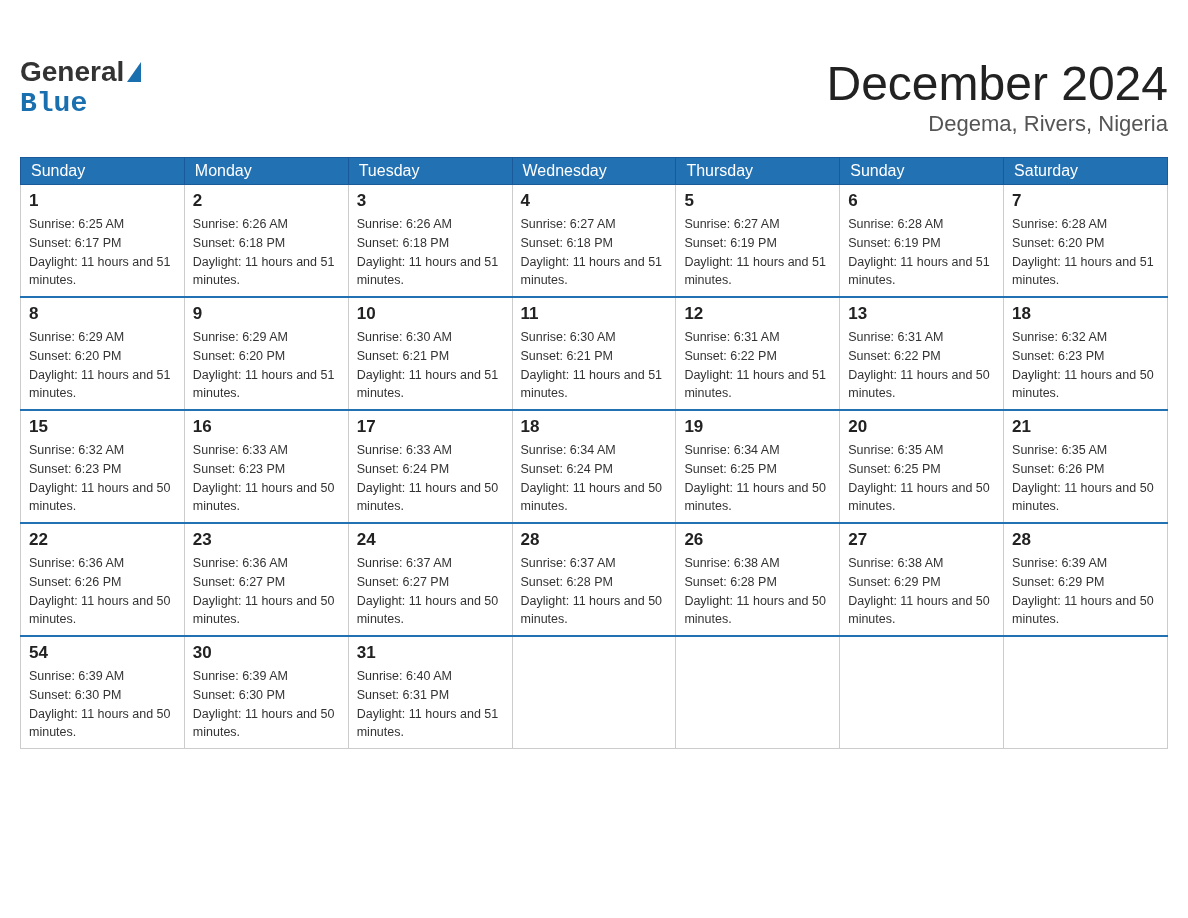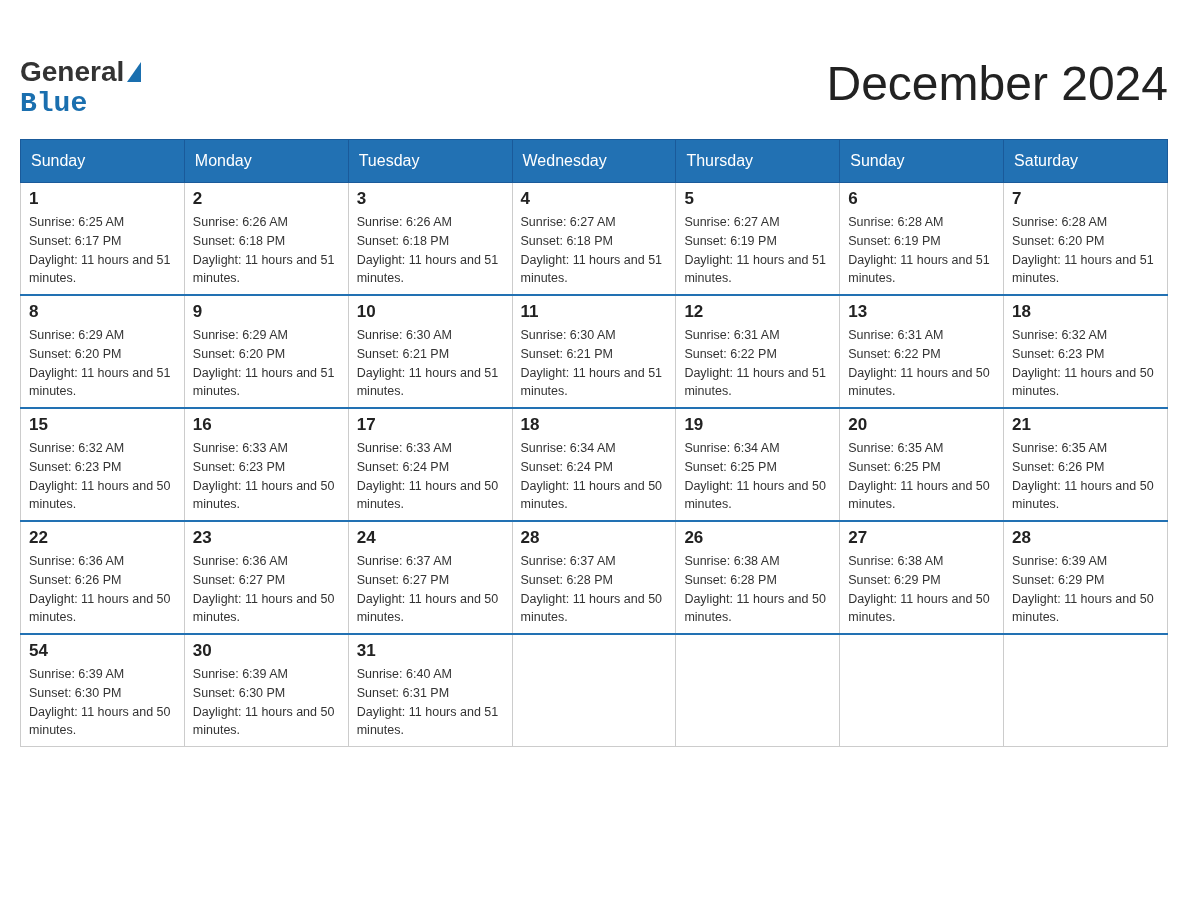--- a/index.html
+++ b/index.html
@@ -57,21 +57,21 @@
       color: #555;
     }
     table {
       width: 100%;
       border-collapse: collapse;
     }
     th {
       background-color: #2271b3;
       color: #fff;
       text-align: left;
-      padding: 12px 10px;
+      padding: 4px 10px;
       font-size: 16px;
       font-weight: normal;
       border: 1px solid #1a5a9a;
     }
     td {
       border: 1px solid #ccc;
       vertical-align: top;
       padding: 6px 8px;
       width: calc(100% / 7);
       min-height: 100px;
@@ -100,20 +100,21 @@
 <div class="header-area">
   <div class="logo">
     <div style="display:flex;align-items:center;">
       <span class="logo-text-general">General</span>
       <span class="logo-triangle"></span>
     </div>
     <span class="logo-text-blue">Blue</span>
   </div>
   <div class="title-area">
     <h1>December 2024</h1>
+    <h2>Degema, Rivers, Nigeria</h2>
   </div>
 </div>
 
 <table>
   <thead>
     <tr>
       <th>Sunday</th>
       <th>Monday</th>
       <th>Tuesday</th>
       <th>Wednesday</th>

